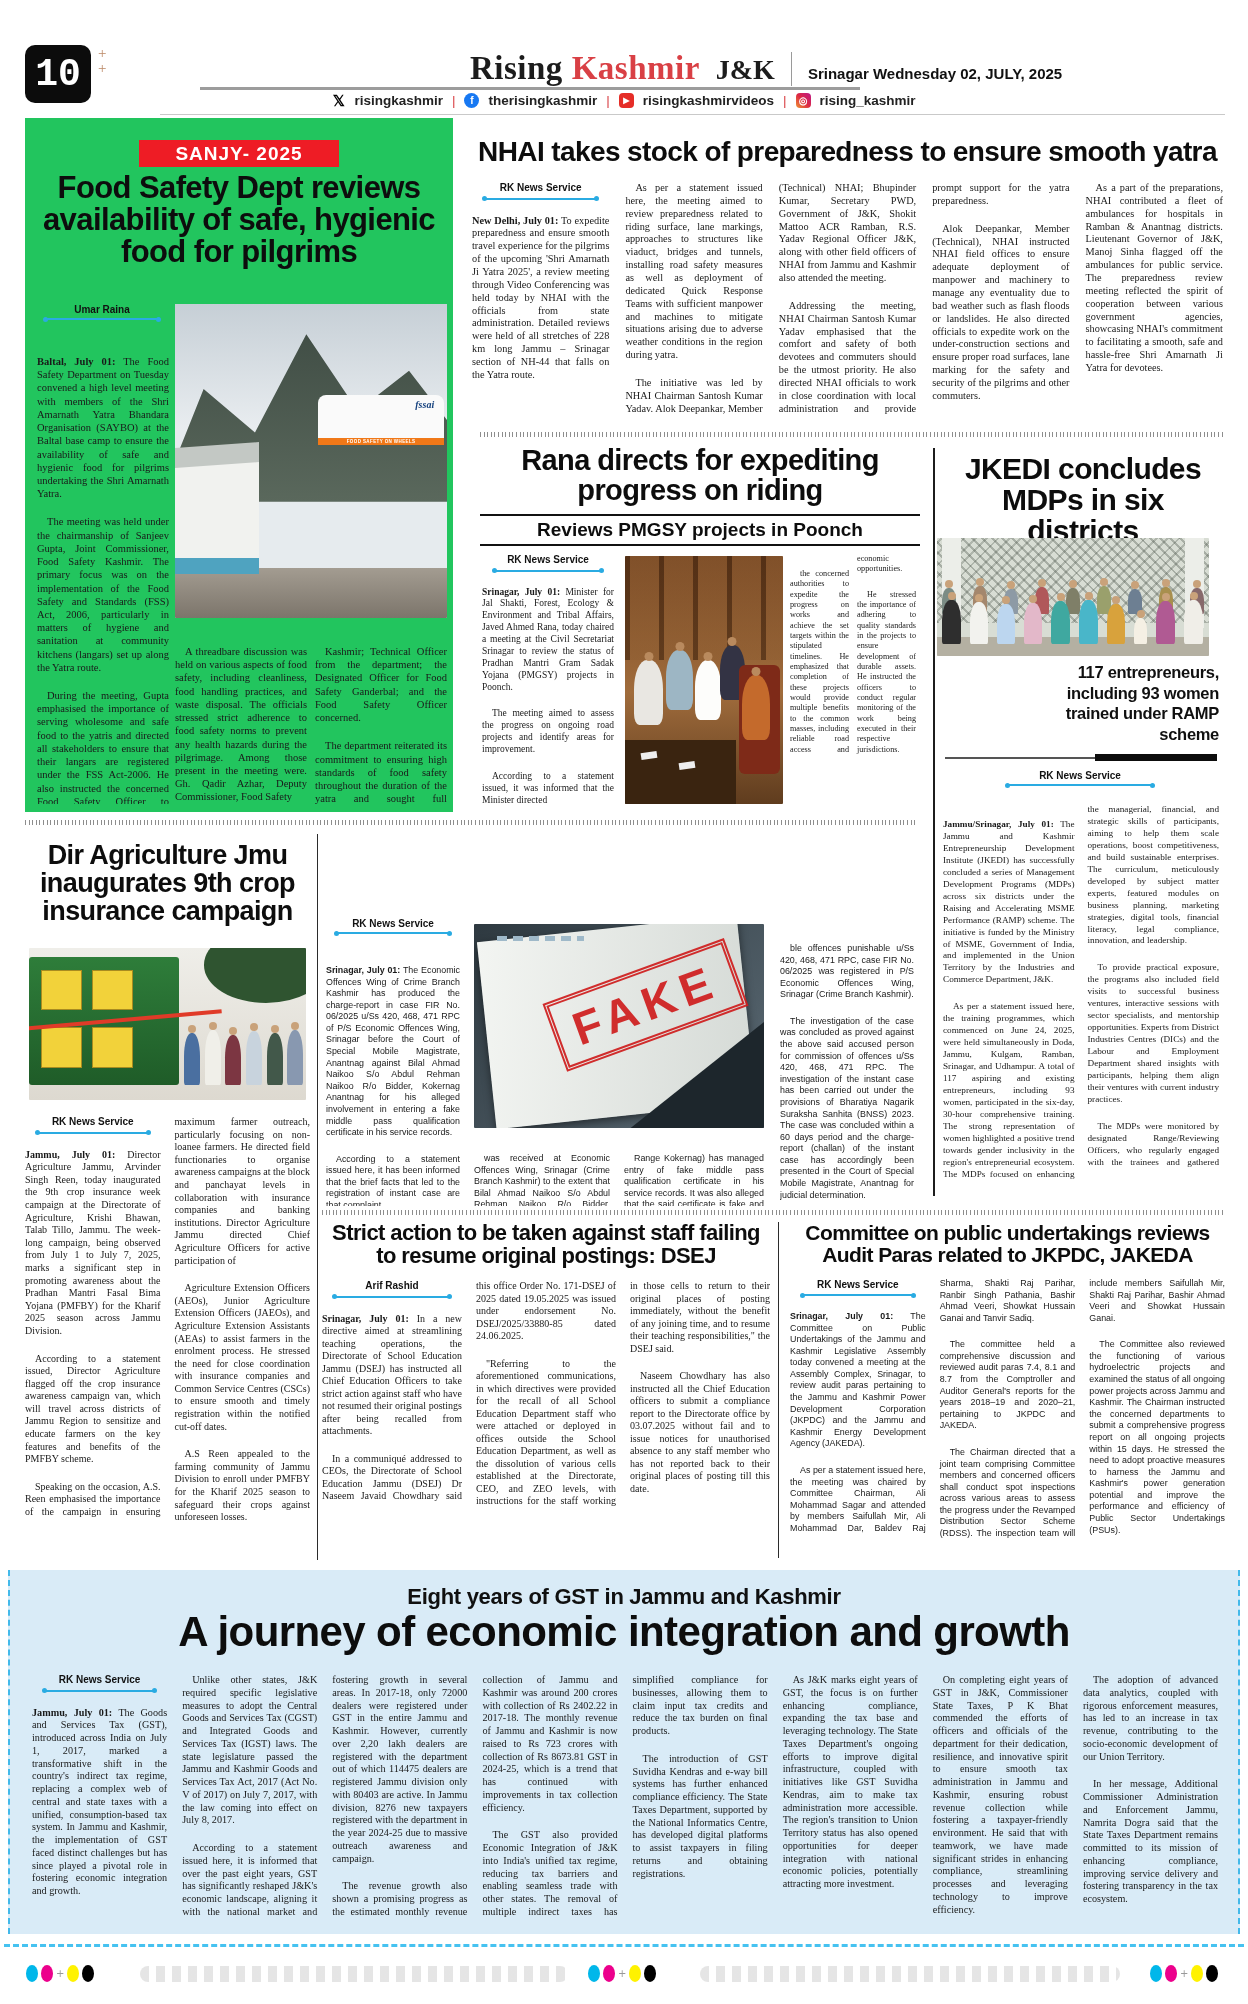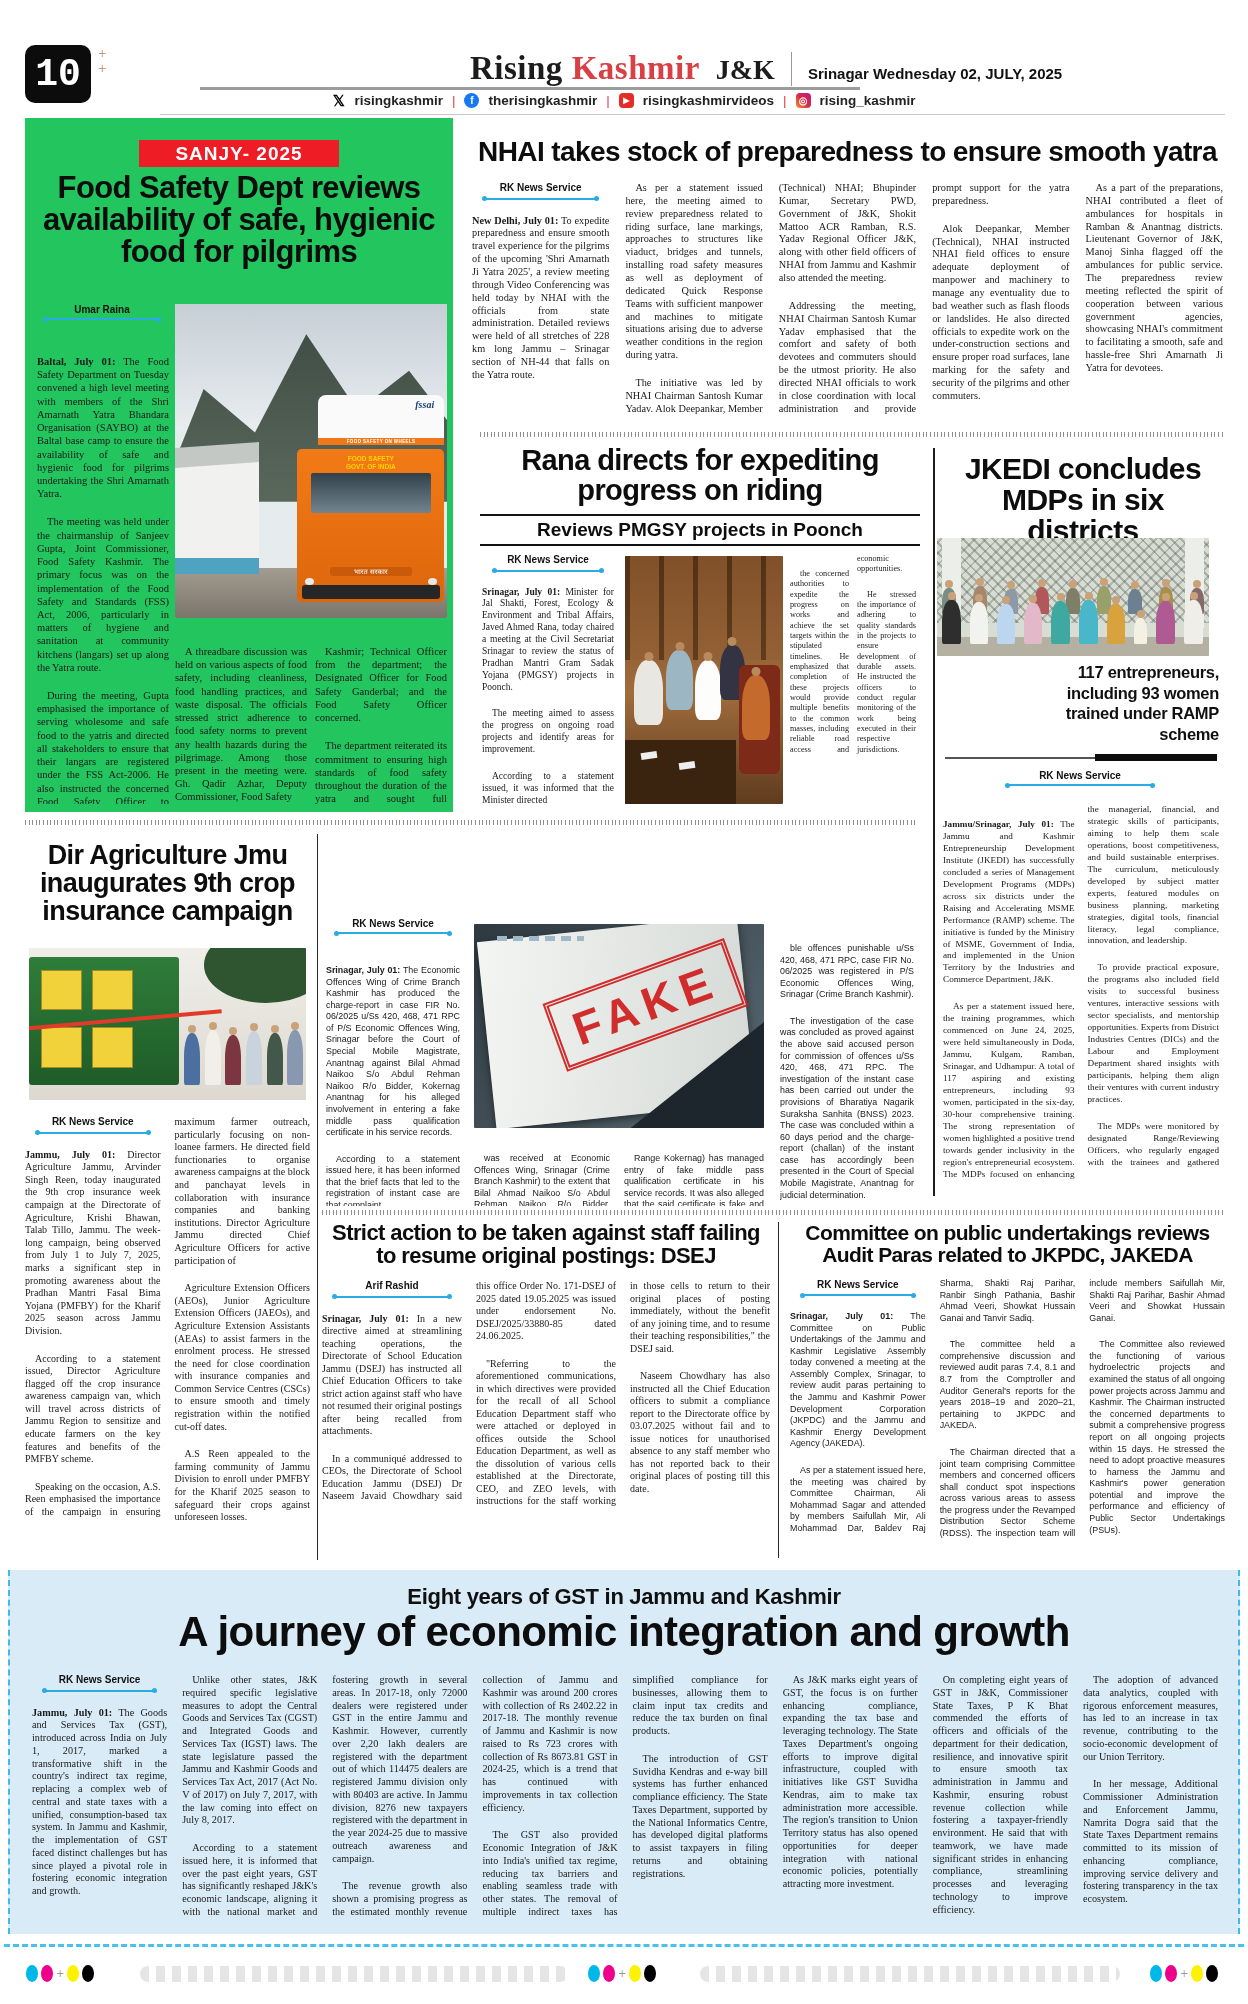--- a/index.html
+++ b/index.html
@@ -223,26 +223,20 @@
     <div class="abs ph" id="ph-food">
       <div class="sky"></div>
       <div class="mtn"></div>
       <div class="ground"></div>
       <div class="house"></div>
       <div class="truck">
         <div class="tbox">
           <span class="fssai">fssai</span>
           <div class="tstrip">FOOD SAFETY ON WHEELS</div>
         </div>
-        <div class="cab">
-          <div class="front"><span>FOOD SAFETY</span><br><span>GOVT. OF INDIA</span></div>
-          <div class="wind"></div>
-          <div class="grill">भारत सरकार</div>
-          <div class="bumper"></div>
-        </div>
       </div>
     </div>
     <div class="abs cols serifb fs-body" id="fscol2">
       <span class="plist"><p>A threadbare discussion was held on various aspects of food safety, including cleanliness, food handling practices, and waste disposal. The officials stressed strict adherence to food safety norms to prevent any health hazards during the pilgrimage. Among those present in the meeting were. Gh. Qadir Azhar, Deputy Commissioner, Food Safety</p></span>
     </div>
     <div class="abs cols serifb fs-body" id="fscol3">
       <span class="plist"><p>Kashmir; Technical Officer from the department; the Designated Officer for Food Safety Ganderbal; and the Food Safety Officer concerned.</p><p>The department reiterated its commitment to ensuring high standards of food safety throughout the duration of the yatra and sought full cooperation from SAYBO and other stakeholders.</p></span>
     </div>
   </div>
 

